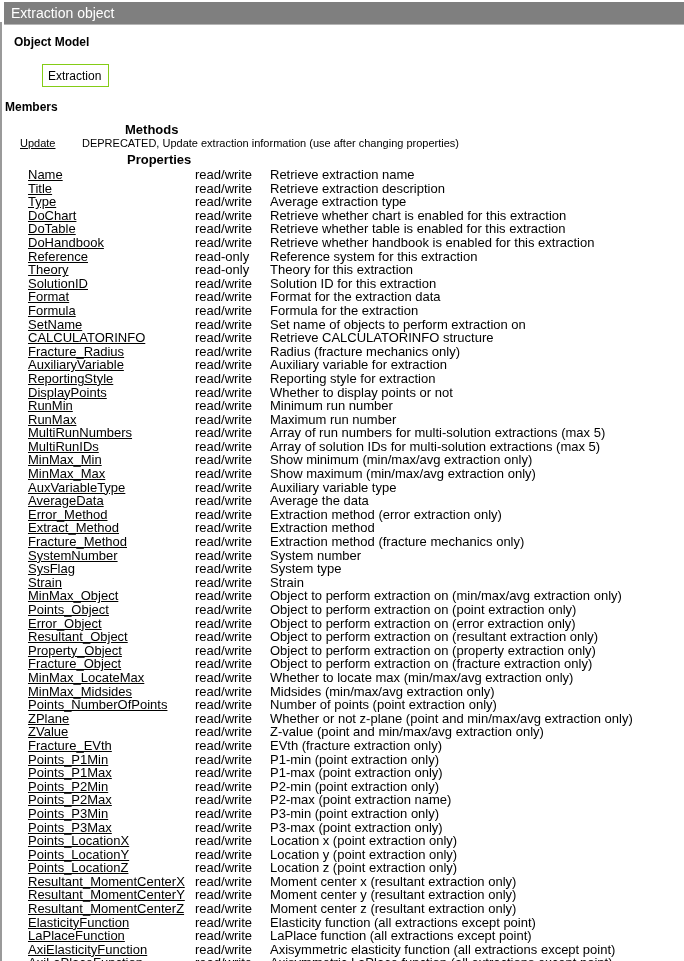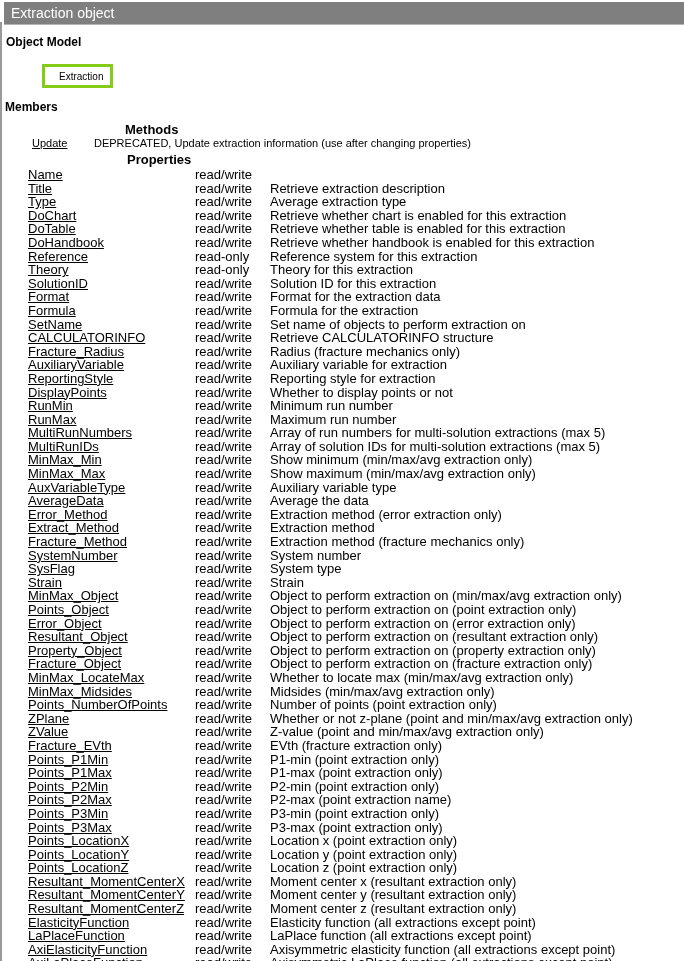--- a/index.html
+++ b/index.html
@@ -23,42 +23,42 @@
     font-size: 14px;
     line-height: 22px;
     padding-left: 7px;
     border-bottom: 1px solid #b5b5b5;
   }
   .h-section {
     position: absolute;
     font-size: 12px;
     font-weight: bold;
   }
-  .object-model-heading { left: 6px; top: 35px; }
+  .object-model-heading { left: 14px; top: 35px; }
   .members-heading      { left: 5px; top: 100px; }
   .extraction-box {
     position: absolute; left: 42px; top: 64px;
-    border: 3px solid #84cc16;
+    border: 1px solid #84cc16;
     background: #ffffff;
-    font-size: 10px;
-    padding: 4px 7px 3px 14px;
+    font-size: 12px;
+    padding: 4px 7px 3px 5px;
     cursor: pointer;
   }
   .h-sub {
     position: absolute;
     font-size: 13px;
     font-weight: bold;
   }
   .methods-heading    { left: 125px; top: 122px; }
   .properties-heading { left: 127px; top: 152px; }
   .method-row {
     position: absolute; left: 0; right: 0; top: 137px;
     display: grid;
     grid-template-columns: 62px 1fr;
-    padding-left: 32px;
+    padding-left: 20px;
     font-size: 11px;
     line-height: 13.6px;
   }
   .prop-rows {
     position: absolute; left: 0; right: 0; top: 168px;
   }
   .prop-row {
     display: grid;
     grid-template-columns: 167px 75px 1fr;
     padding-left: 28px;
@@ -92,20 +92,21 @@
   <a class="doc-link" href="#">Update</a>
   <span class="desc">DEPRECATED, Update extraction information (use after changing properties)</span>
 </div>
 
 <div class="h-sub properties-heading">Properties</div>
 
 <div class="prop-rows">
   <div class="prop-row">
     <span><a class="doc-link" href="#">Name</a></span>
     <span class="access">read/write</span>
+    <span class="desc">Retrieve extraction name</span>
   </div>
 
   <div class="prop-row">
     <span><a class="doc-link" href="#">Title</a></span>
     <span class="access">read/write</span>
     <span class="desc">Retrieve extraction description</span>
   </div>
 
   <div class="prop-row">
     <span><a class="doc-link" href="#">Type</a></span>

